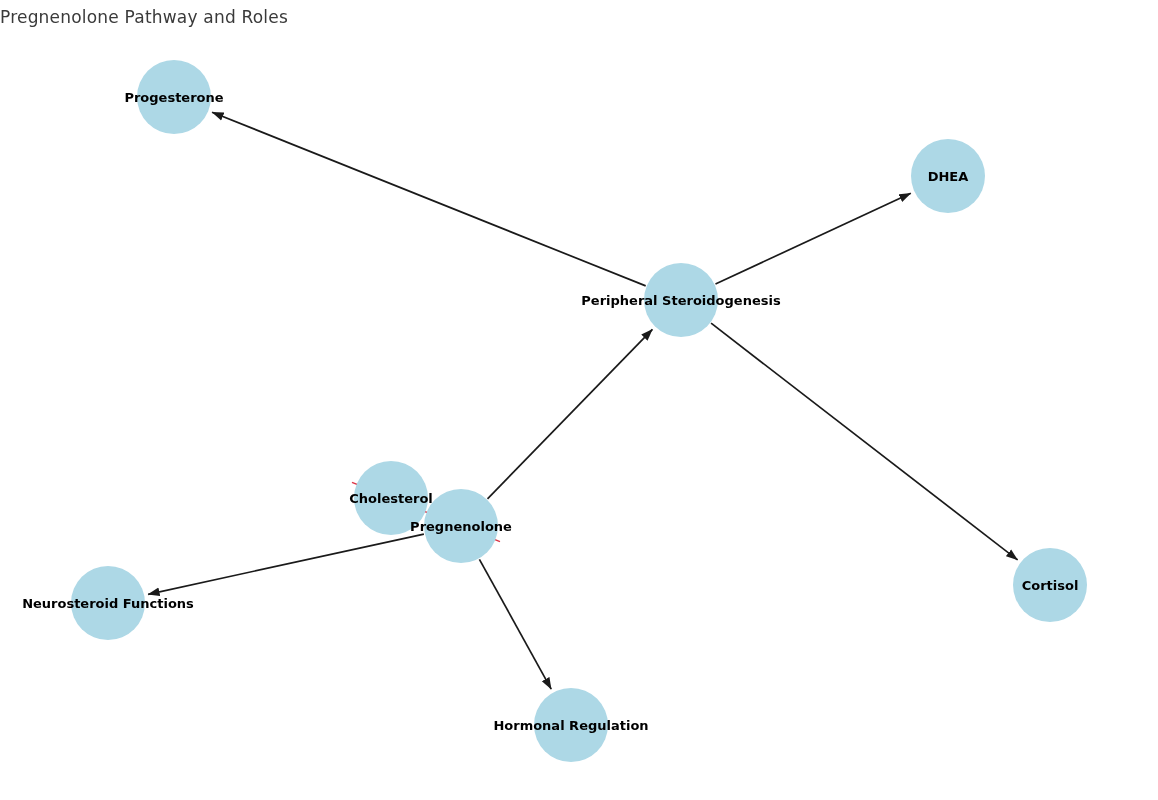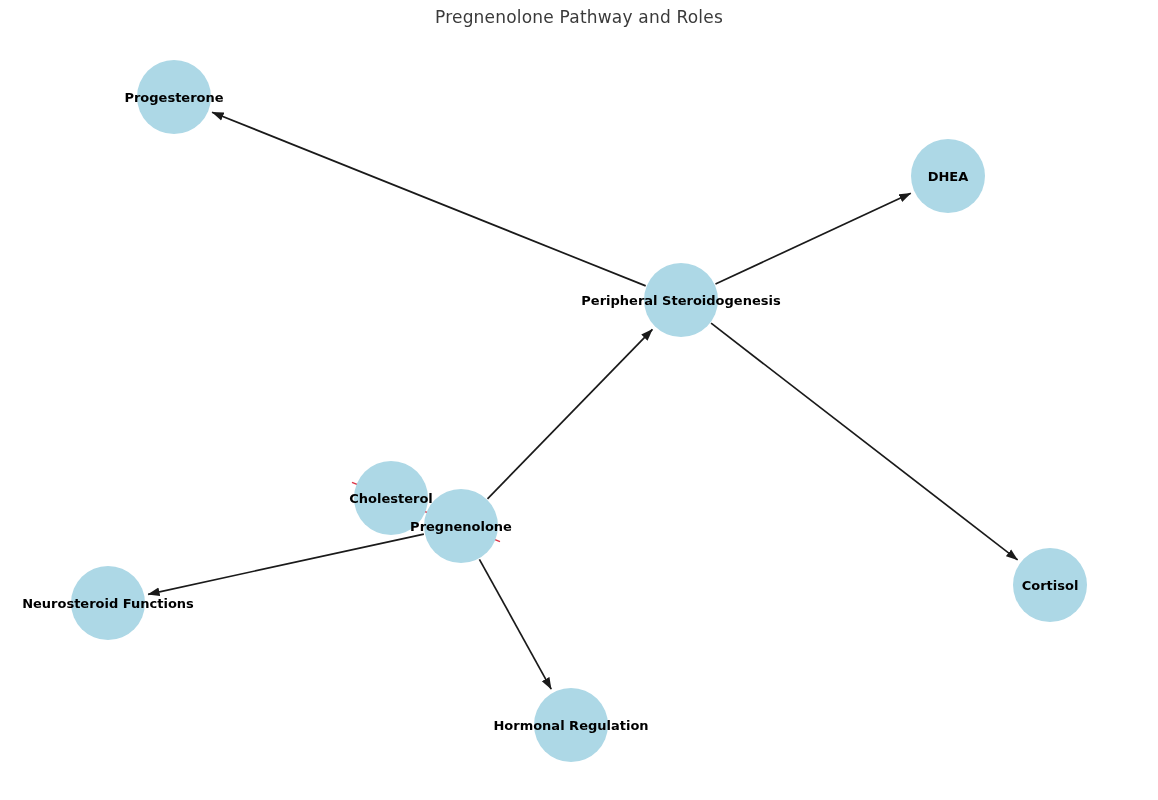--- a/index.html
+++ b/index.html
@@ -15,21 +15,20 @@
     position: relative;
     width: 1158px;
     height: 800px;
     background: #ffffff;
   }
   .figure-title {
     position: absolute;
     top: 7px;
     left: 0;
     width: 1158px;
-    text-align: center;
     font-size: 17px;
     color: #3a3a3a;
     letter-spacing: 0.2px;
   }
   svg.graph {
     position: absolute;
     top: 0;
     left: 0;
   }
   svg.graph text.node-label {

